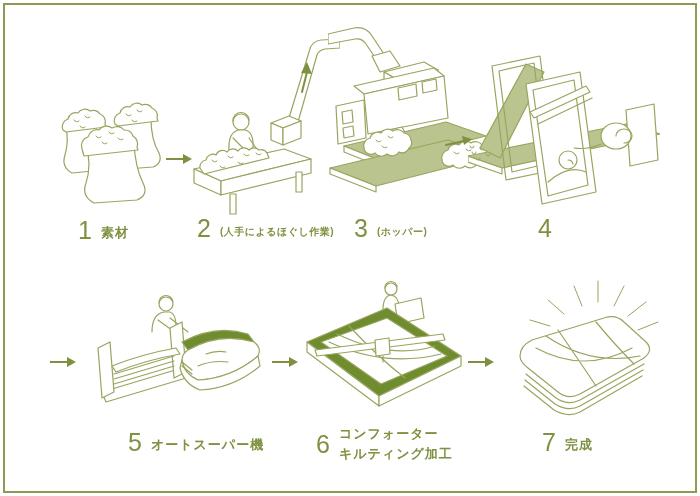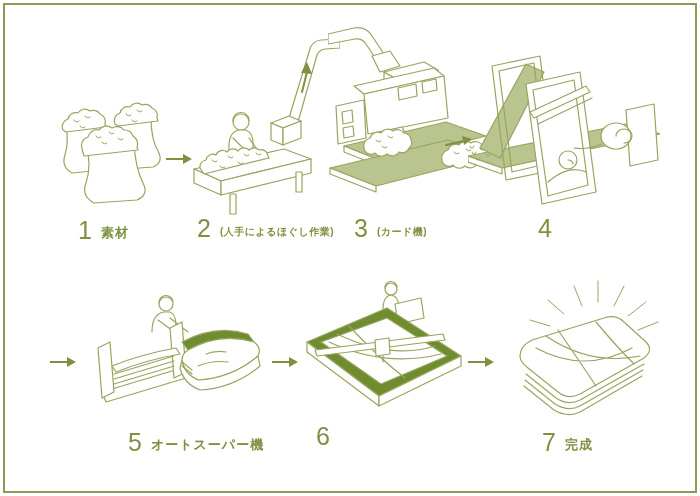--- a/index.html
+++ b/index.html
@@ -235,37 +235,41 @@
   <div class="cap" style="left:197px;top:216px">
     <span class="num">2</span>
     <span class="txt">
       <span class="sub">(人手によるほぐし作業)</span>
     </span>
   </div>
 
   <div class="cap" style="left:354px;top:216px">
     <span class="num">3</span>
     <span class="txt">
-      <span class="sub">(カード機)</span>
+      <span class="sub">(ホッパー)</span>
     </span>
   </div>
 
   <div class="cap" style="left:538px;top:216px">
     <span class="num">4</span>
   </div>
 
   <div class="cap" style="left:128px;top:430px">
     <span class="num">5</span>
     <span class="txt">
         <span class="lbl">オートスーパー機</span>
       </span>
   </div>
 
   <div class="cap two" style="left:316px;top:424px">
     <span class="num">6</span>
+    <span class="txt">
+      <span class="lbl">コンフォーター</span>
+      <span class="lbl">キルティング加工</span>
+    </span>
   </div>
 
   <div class="cap" style="left:542px;top:430px">
     <span class="num">7</span>
     <span class="txt">
         <span class="lbl">完成</span>
       </span>
   </div>
 
 </div>

